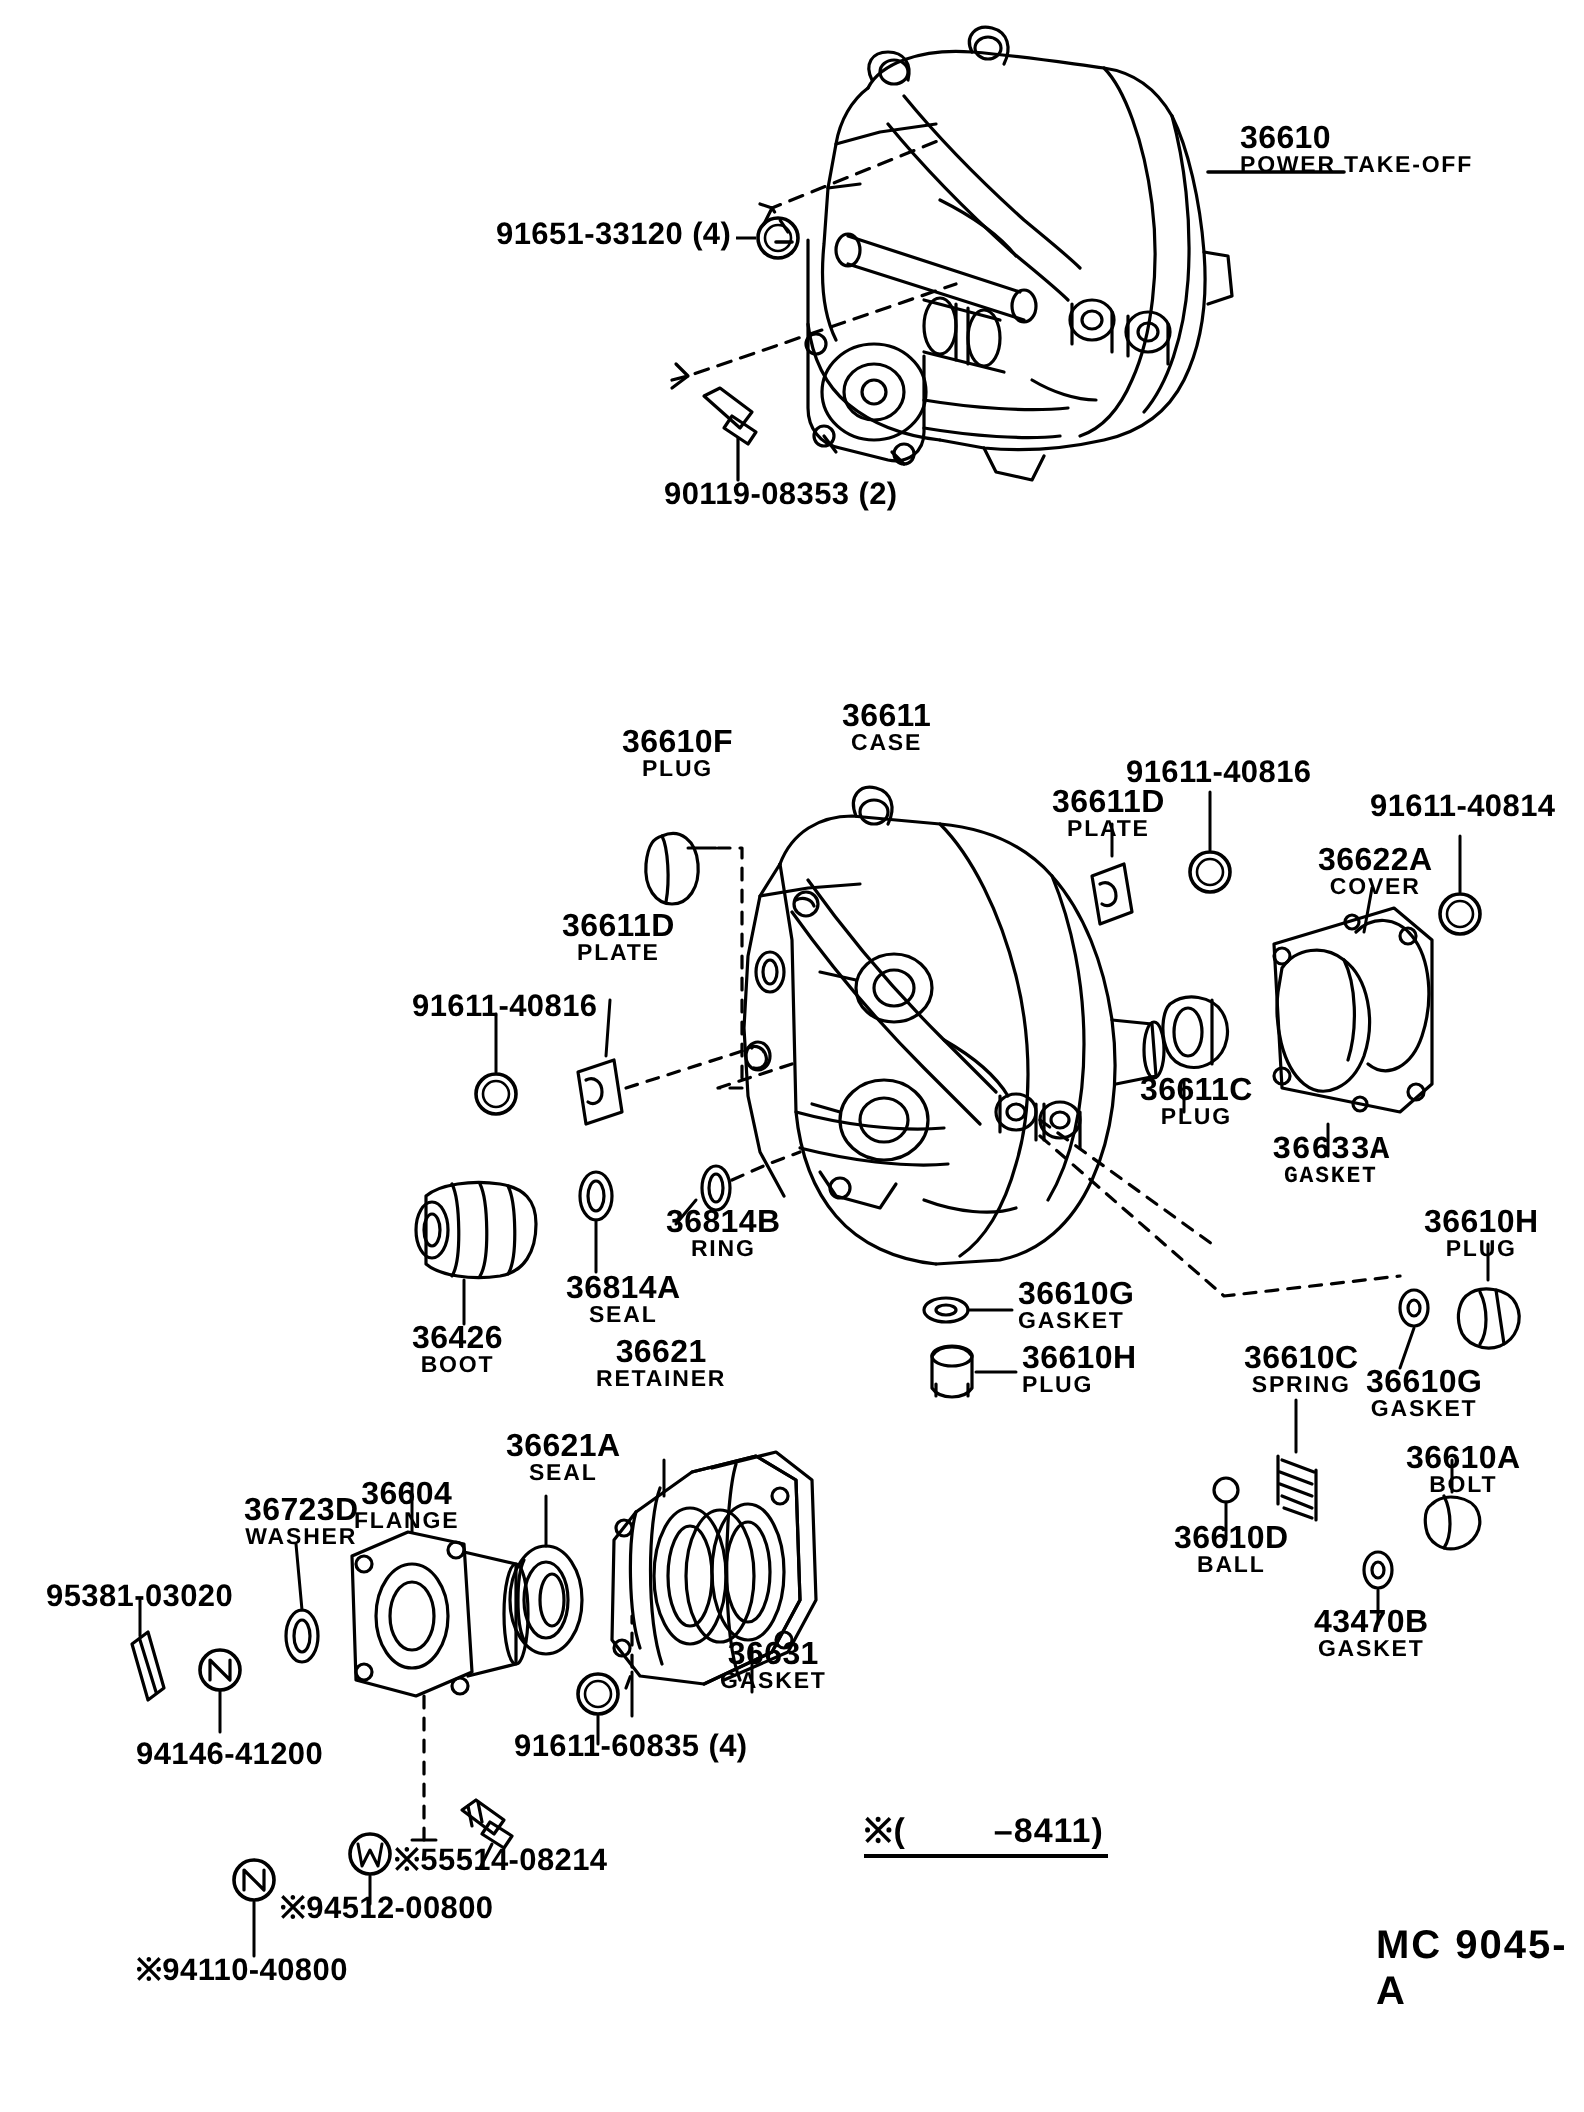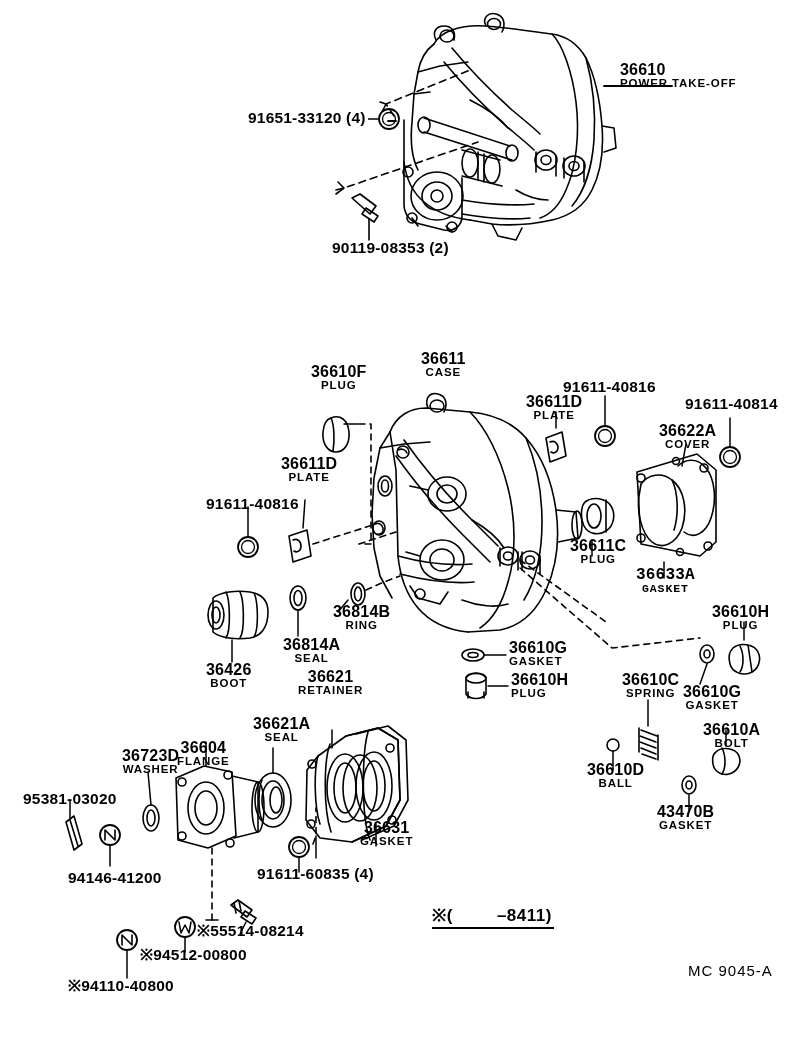--- a/index.html
+++ b/index.html
@@ -44,22 +44,22 @@
     font-size: 11.5px;
     font-weight: 700;
     letter-spacing: 0.9px;
   }
   .lbl.c .num, .lbl.c .sub { text-align: center; }
   .lbl.l .num, .lbl.l .sub { text-align: left; }
   .lbl.r .num, .lbl.r .sub { text-align: right; }
   .single .num { font-size: 15.5px; font-weight: 700; }
   .footer-code {
     position: absolute;
-    font-size: 15px;
-    font-weight: 400;
+    font-size: 20px;
+    font-weight: 700;
     letter-spacing: 1px;
   }
   .note-box {
     position: absolute;
     font-size: 17px;
     font-weight: 700;
     letter-spacing: 0.5px;
   }
   .note-box .inner {
     display: inline-block;

